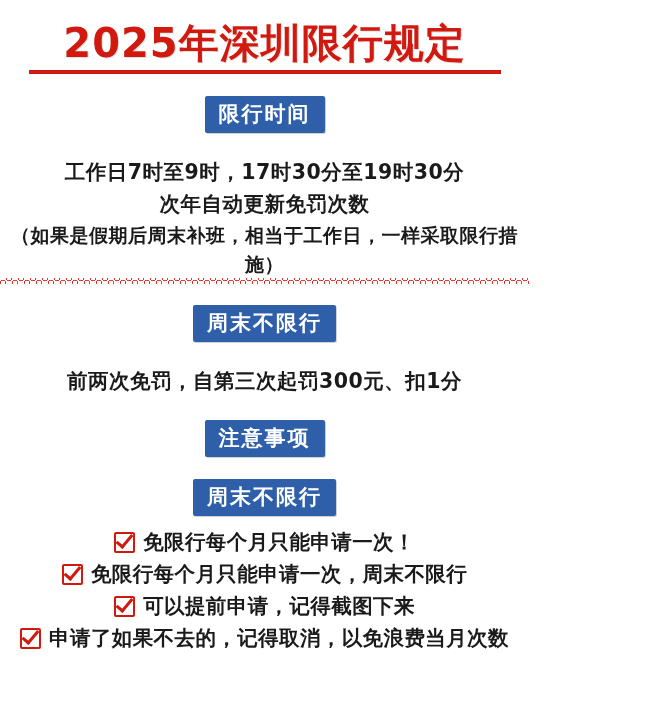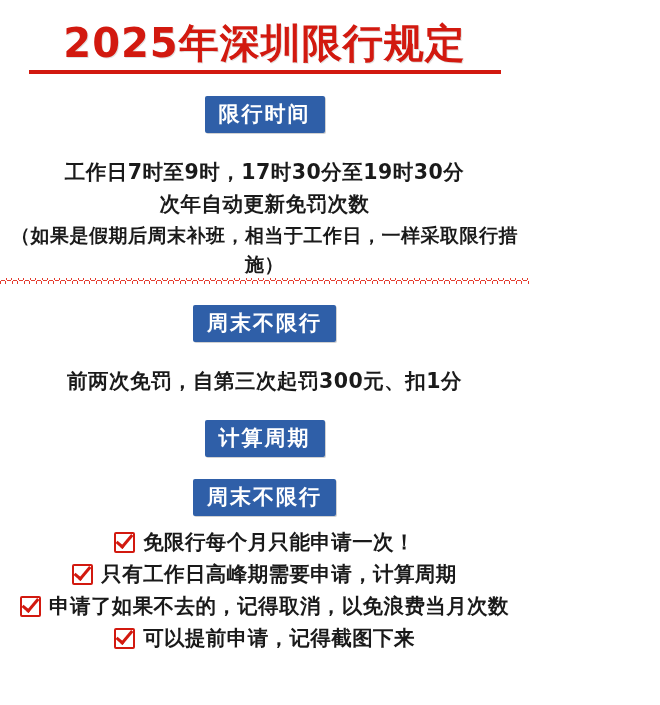--- a/index.html
+++ b/index.html
@@ -148,38 +148,38 @@
   </div>
 
   <div class="section">
     <div class="section-head">周末不限行</div>
     <div class="lines">
       <div class="line">前两次免罚，自第三次起罚300元、扣1分</div>
     </div>
   </div>
 
   <div class="section">
-    <div class="section-head">计算周期</div>
+    <div class="section-head">注意事项</div>
   </div>
 
   <div class="section">
     <div class="section-head">周末不限行</div>
     <div class="check-list">
       <div class="check-item">
         <span class="check-box"></span>
         <span class="check-text">免限行每个月只能申请一次！</span>
       </div>
       <div class="check-item">
         <span class="check-box"></span>
-        <span class="check-text">只有工作日高峰期需要申请，计算周期</span>
+        <span class="check-text">免限行每个月只能申请一次，周末不限行</span>
+      </div>
+      <div class="check-item">
+        <span class="check-box"></span>
+        <span class="check-text">可以提前申请，记得截图下来</span>
       </div>
       <div class="check-item">
         <span class="check-box"></span>
         <span class="check-text">申请了如果不去的，记得取消，以免浪费当月次数</span>
-      </div>
-      <div class="check-item">
-        <span class="check-box"></span>
-        <span class="check-text">可以提前申请，记得截图下来</span>
       </div>
     </div>
   </div>
 
 </div>
 
 </body></html>

